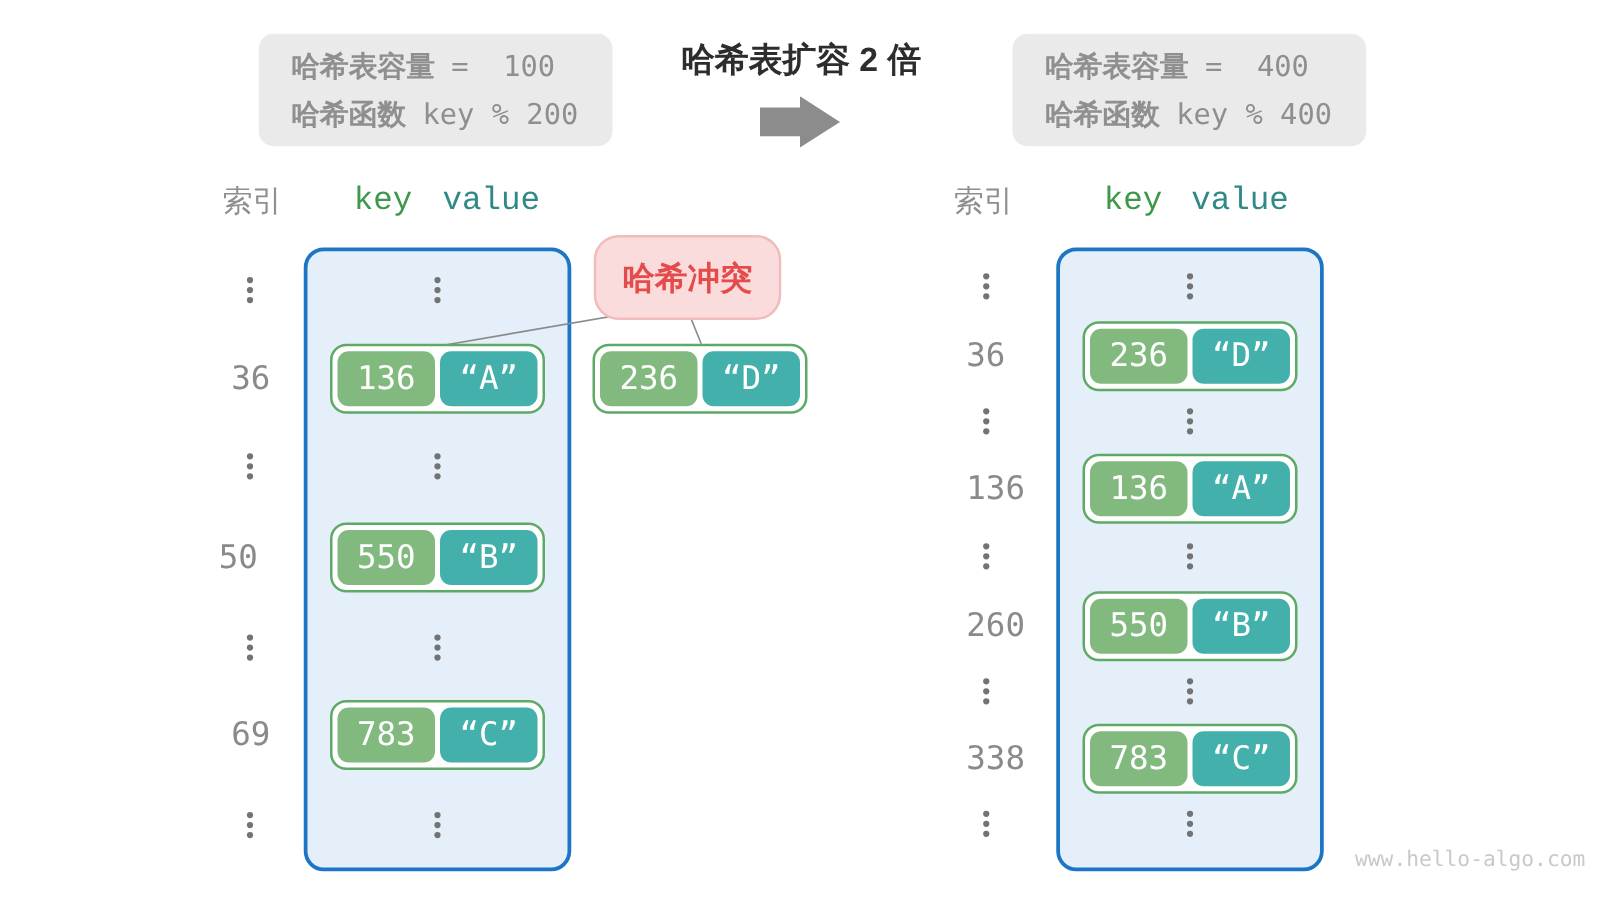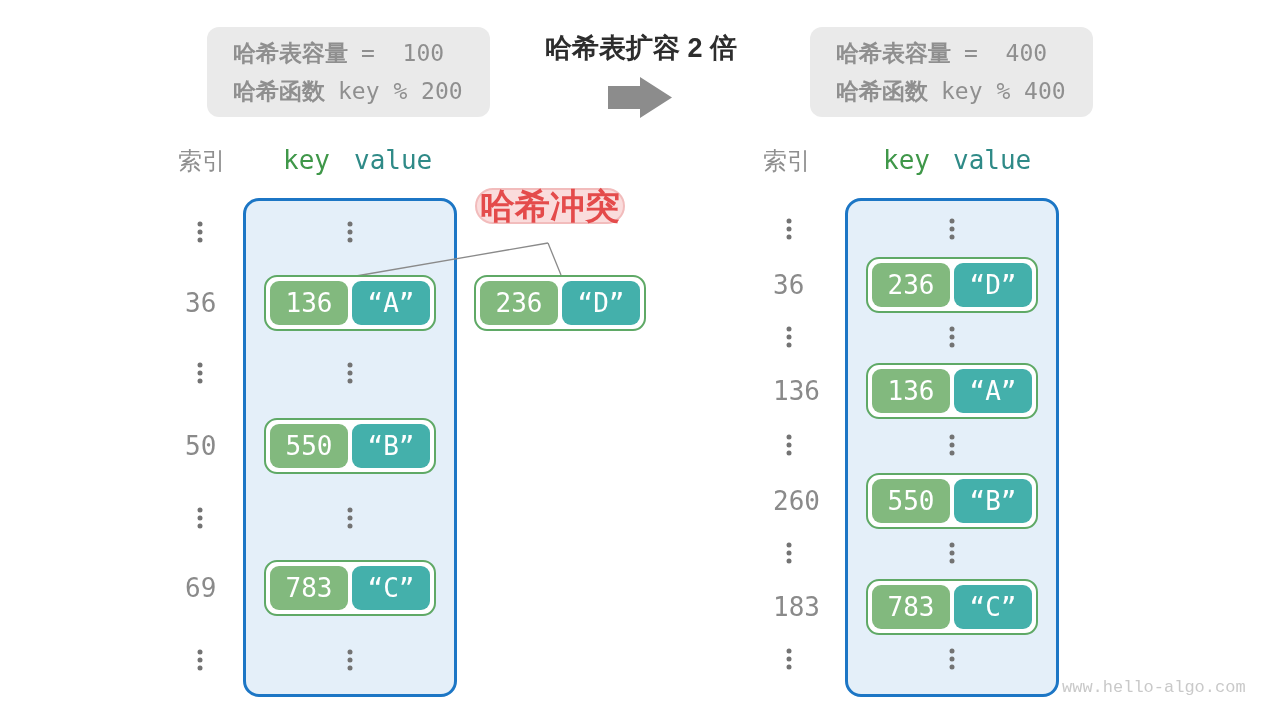--- a/index.html
+++ b/index.html
@@ -21,21 +21,21 @@
   .info-line .cn{font-weight:bold;}
 
   
   .center-title{
     position:absolute;left:641px;top:30px;transform:translateX(-50%);
     font-size:27px;font-weight:bold;color:var(--title-text);white-space:nowrap;
   }
   #arrow-svg{position:absolute;left:608px;top:77px;}
 
   
-  .hdr{position:absolute;top:145px;}
+  .hdr{position:absolute;top:145px;font-family:Liberation Mono, monospace;}
   .hdr-cn{font-size:24px;color:var(--gray-text);}
   .hdr-key{font-size:26px;color:var(--key-text);}
   .hdr-value{font-size:26px;color:var(--value-text);}
   #hdr-index-before{left:178px;}
   #hdr-key-before{left:283px;}
   #hdr-value-before{left:354px;}
   #hdr-index-after{left:763px;}
   #hdr-key-after{left:883px;}
   #hdr-value-after{left:953px;}
 
@@ -70,30 +70,30 @@
     line-height:1;
   }
   .vdots{
     position:absolute;transform:translate(-50%,-50%);
     display:flex;flex-direction:column;gap:3px;align-items:center;
   }
   .vdots .dot{width:5px;height:5px;border-radius:50%;background:var(--dots);}
 
   
   #collision-box{
-    position:absolute;left:475px;top:188px;width:150px;height:36px;box-sizing:border-box;
+    position:absolute;left:475px;top:188px;width:150px;height:68px;box-sizing:border-box;
     background:var(--collision-fill);border:2px solid var(--collision-border);border-radius:20px;
     display:flex;align-items:center;justify-content:center;
-    font-size:35px;font-weight:bold;color:var(--collision-text);z-index:3;
+    font-size:26px;font-weight:bold;color:var(--collision-text);z-index:3;
   }
   #collision-pair{position:absolute;left:560px;top:303px;transform:translate(-50%,-50%);z-index:3;}
   #lines-svg{position:absolute;left:0;top:0;z-index:2;pointer-events:none;}
 
   .watermark{
-    position:absolute;left:1062px;top:678px;font-size:17px;color:var(--watermark);font-family:Liberation Mono, monospace;
+    position:absolute;left:1084px;top:678px;font-size:17px;color:var(--watermark);
   }
 </style>
 </head>
 <body>
 
 <div id="canvas">
 
   <div class="info-box" id="info-before">
     <div class="info-line">
       <span class="cn">哈希表容量</span>
@@ -162,21 +162,21 @@
       <div class="vdots" style="left: 200px; top: 373px;">
         <span class="dot"></span>
         <span class="dot"></span>
         <span class="dot"></span>
       </div>
       <div class="vdots" style="left: 350px; top: 373px;">
         <span class="dot"></span>
         <span class="dot"></span>
         <span class="dot"></span>
       </div>
-      <div class="index-label" style="left: 185px; top: 446px;">50</div>
+      <div class="index-label" style="left: 175px; top: 446px;">50</div>
       <div class="pair" style="position: absolute; left: 350px; top: 446px; transform: translate(-50%, -50%);">
         <div class="kv key-box">550</div>
         <div class="kv value-box">“B”</div>
       </div>
       <div class="vdots" style="left: 200px; top: 518px;">
         <span class="dot"></span>
         <span class="dot"></span>
         <span class="dot"></span>
       </div>
       <div class="vdots" style="left: 350px; top: 518px;">
@@ -249,21 +249,21 @@
       <div class="vdots" style="left: 789px; top: 553px;">
         <span class="dot"></span>
         <span class="dot"></span>
         <span class="dot"></span>
       </div>
       <div class="vdots" style="left: 952px; top: 553px;">
         <span class="dot"></span>
         <span class="dot"></span>
         <span class="dot"></span>
       </div>
-      <div class="index-label" style="left: 773px; top: 607px;">183</div>
+      <div class="index-label" style="left: 773px; top: 607px;">338</div>
       <div class="pair" style="position: absolute; left: 952px; top: 607px; transform: translate(-50%, -50%);">
         <div class="kv key-box">783</div>
         <div class="kv value-box">“C”</div>
       </div>
       <div class="vdots" style="left: 789px; top: 659px;">
         <span class="dot"></span>
         <span class="dot"></span>
         <span class="dot"></span>
       </div>
       <div class="vdots" style="left: 952px; top: 659px;">

